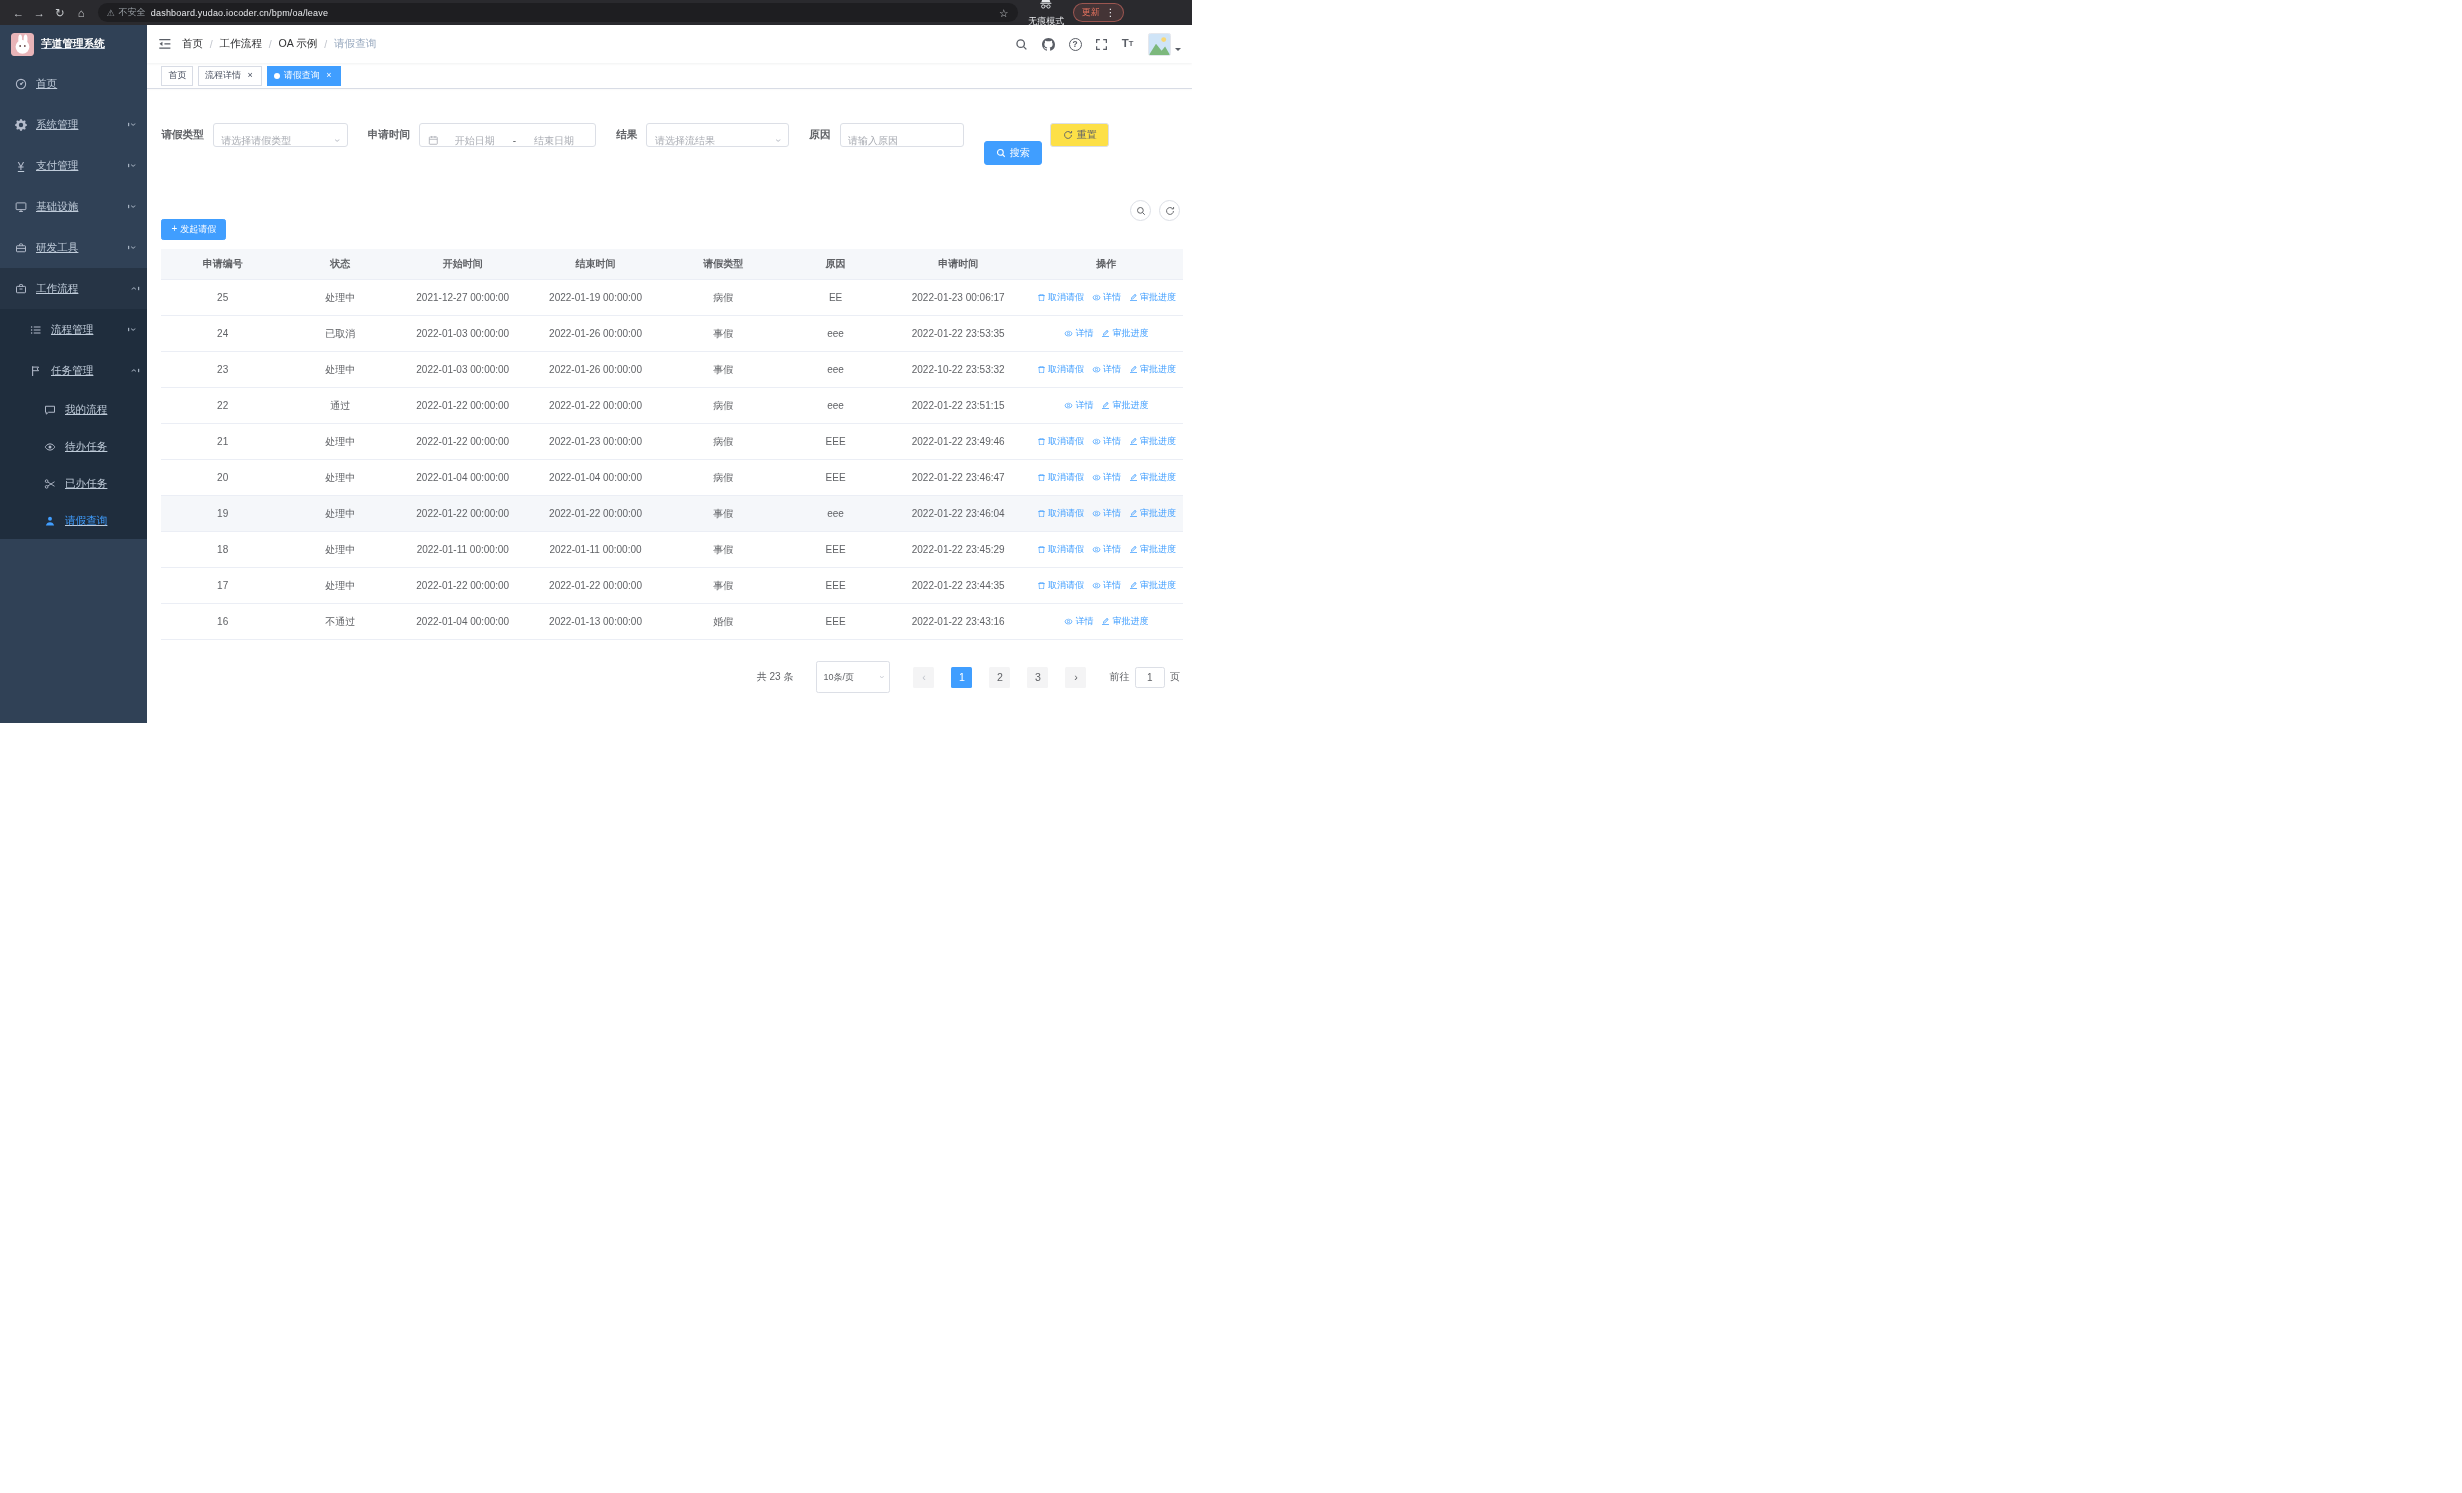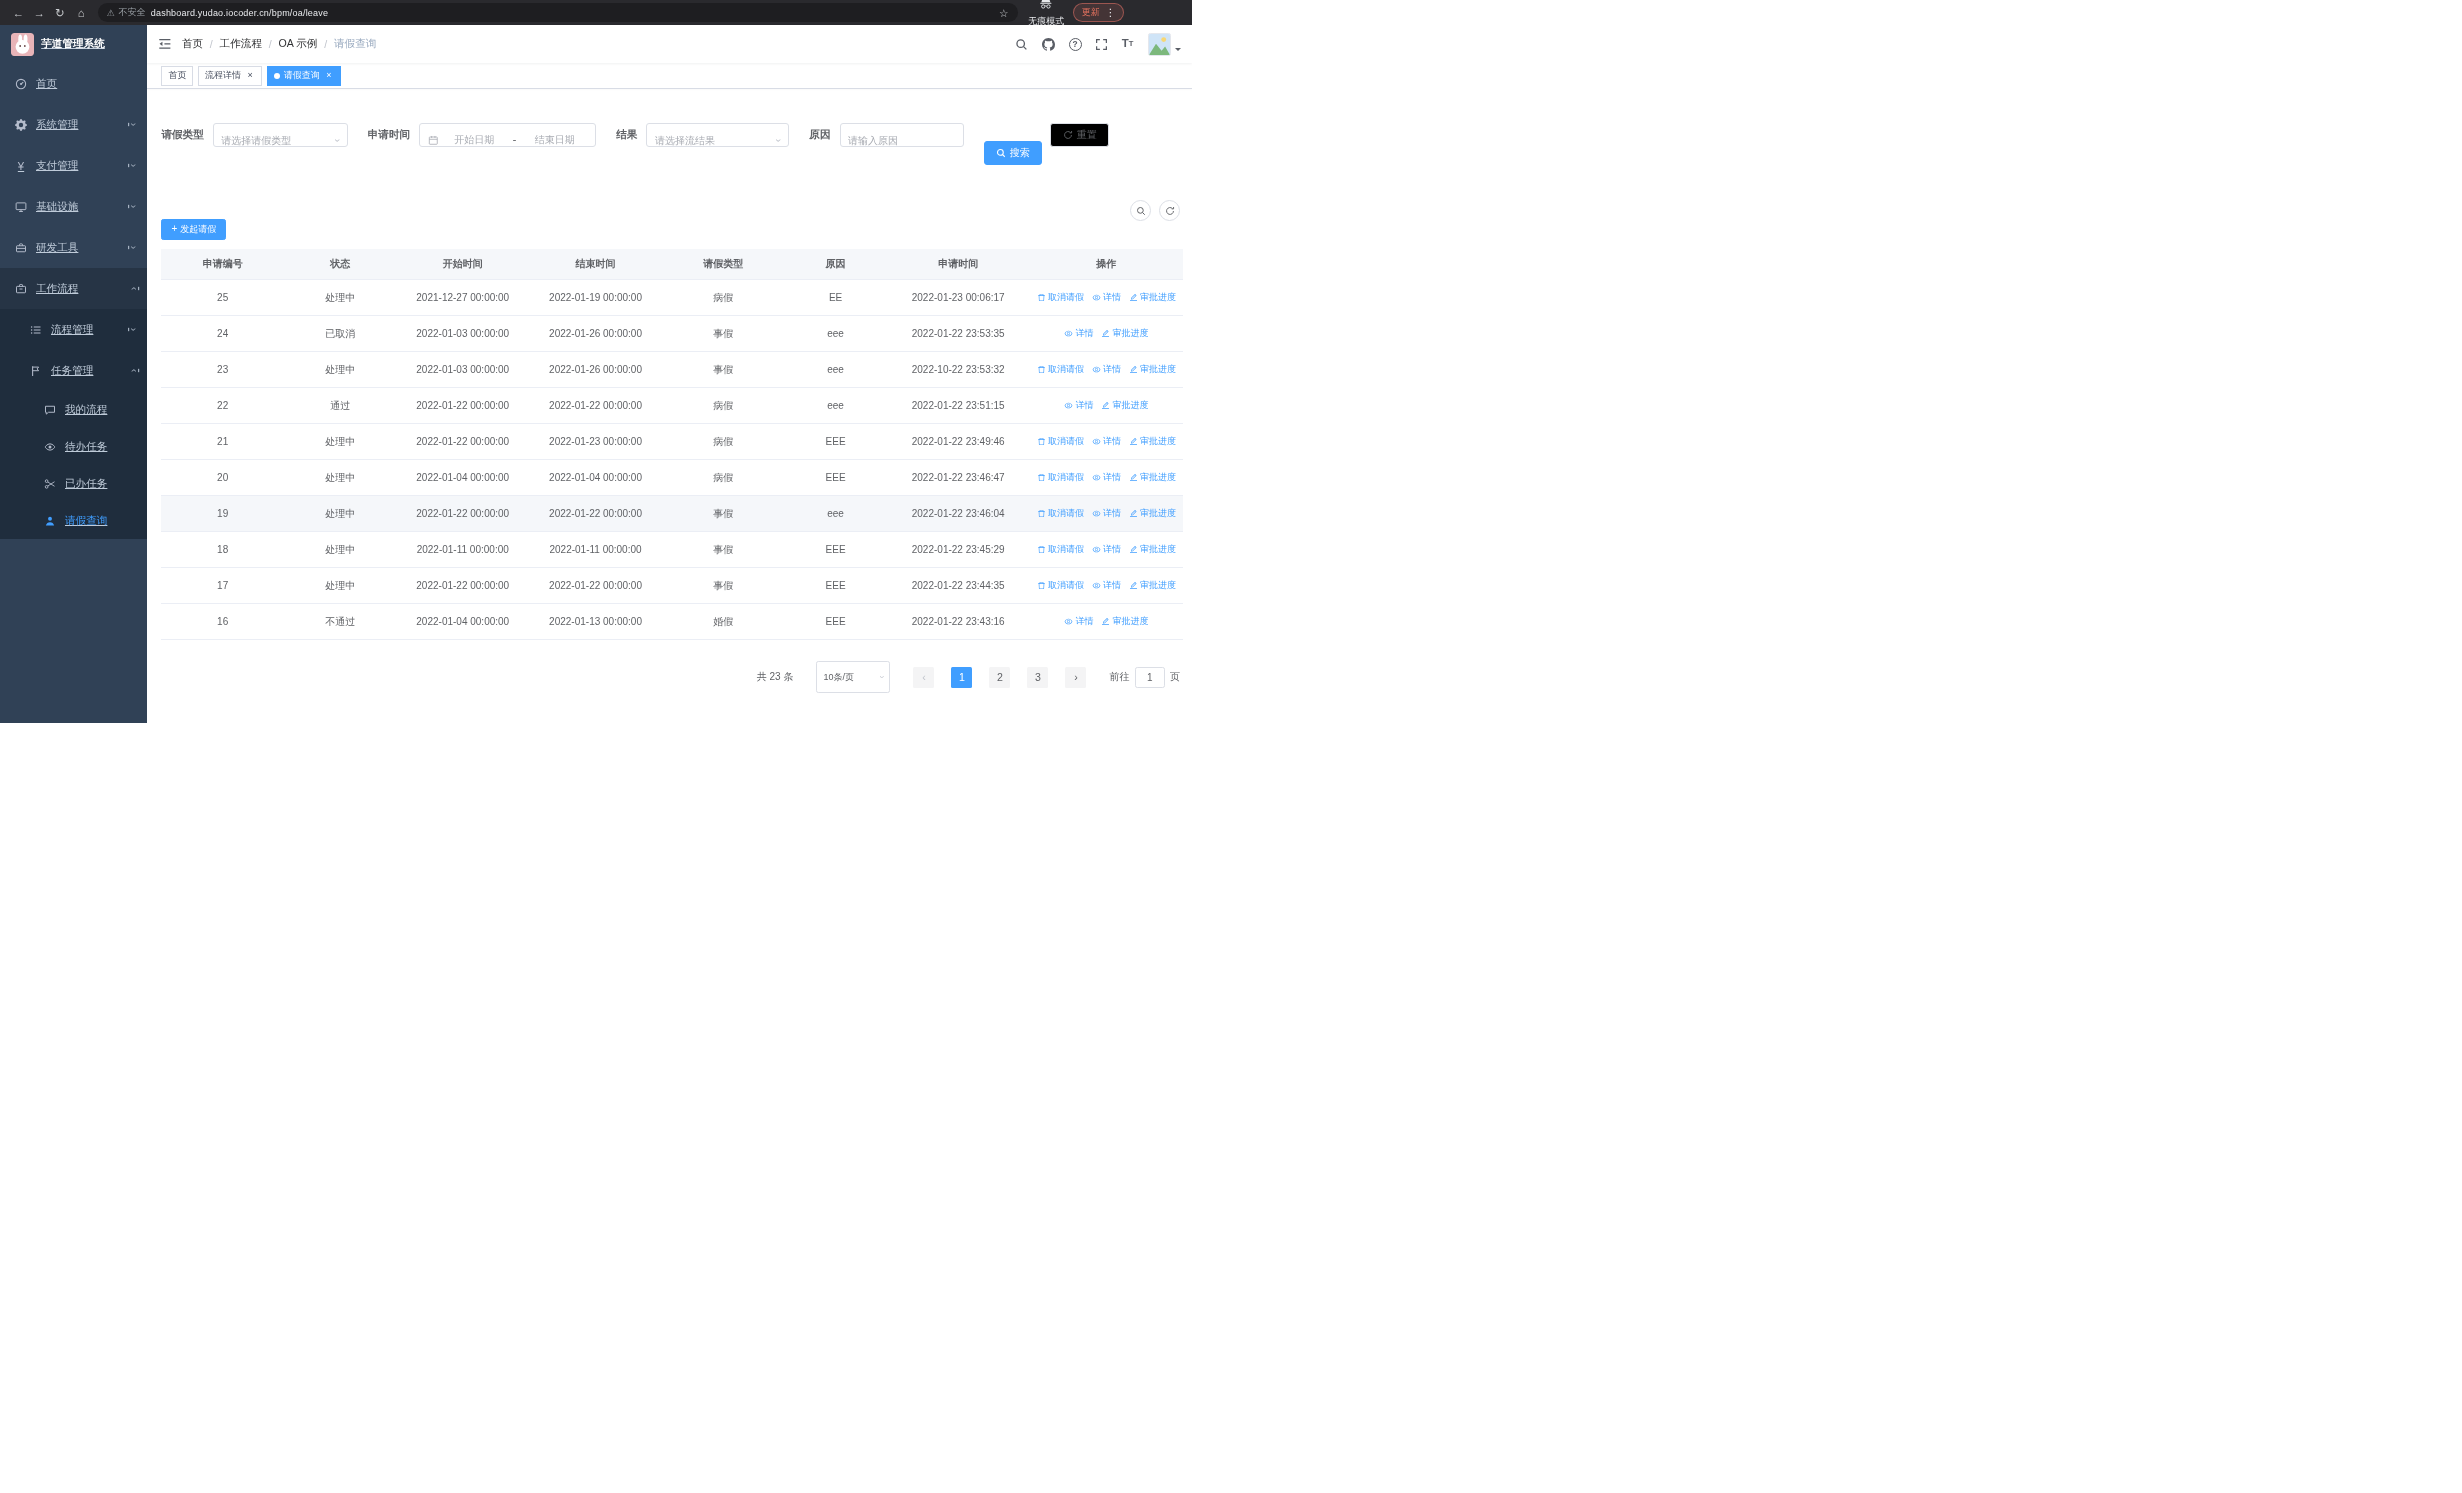--- a/index.html
+++ b/index.html
@@ -70,31 +70,31 @@
   
   .content { padding:15px 9px 0 14.4px; flex:1; }
   .filter-row { display:flex; align-items:center; }
   .f-item { display:flex; align-items:center; margin-right:20px; }
   .f-label { font-size:10.6px; font-weight:600; color:#606266; margin-right:9px; white-space:nowrap; }
   .ctl { height:24px; border:0.8px solid #dcdfe6; border-radius:3px; background:#fff; display:flex; align-items:flex-end; font-size:10px; color:#606266; padding:0 7.6px; }
   .ph-input { border:none; outline:none; flex:1; min-width:0; font-size:10px; color:#606266; background:transparent; font-family:inherit; }
   .ph-input::placeholder { color:#a8abb2; }
   .ctl .caret { color:#c0c4cc; font-size:10px; transform:rotate(90deg); margin-left:3px; }
   .sel-leave { width:135px; }
-  .date-range { width:177px; gap:3px;font-family:Liberation Mono, monospace; }
+  .date-range { width:177px; gap:3px; }
   .date-range .cal { color:#a8abb2; display:flex; }
   .date-range .cal svg { width:10.6px; height:10.6px; }
   .date-range .ph-input { text-align:center; }
   .date-sep { color:#606266; padding:0 1.5px; }
   .sel-result { width:143px; }
   .inp-reason { width:124px; }
   .btn { height:24px; border-radius:3px; font-size:10px; display:inline-flex; align-items:center; justify-content:center; gap:3.8px; padding:0 11.4px; border:0.8px solid transparent; cursor:pointer; font-family:inherit; }
   .btn svg { width:10px; height:10px; }
   .btn-primary { background:#409eff; border-color:#409eff; color:#fff;margin-top:37px; }
-  .btn-plain { background:#000000; border-color:#dcdfe6; color:#606266; }
+  .btn-plain { background:#fde047; border-color:#dcdfe6; color:#606266; }
   .btn-search { margin-left:0; }
   .btn-reset { margin-left:8.4px; }
 
   .action-row { margin-top:16.7px; display:flex; align-items:center; }
   .btn-sm { height:21px; font-size:9px; padding:0 9px; border-radius:2.3px; gap:3px; }
   .plus-ic { font-size:10px; line-height:1; }
   .right-tools { margin-left:auto; display:flex; gap:7.6px; padding-right:3px; }
   .tool-circle { width:21px; height:21px; border:0.8px solid #dcdfe6; border-radius:50%; display:flex; align-items:center; justify-content:center; color:#606266; background:#fff; cursor:pointer; }
   .tool-circle svg { width:10px; height:10px; }
 

